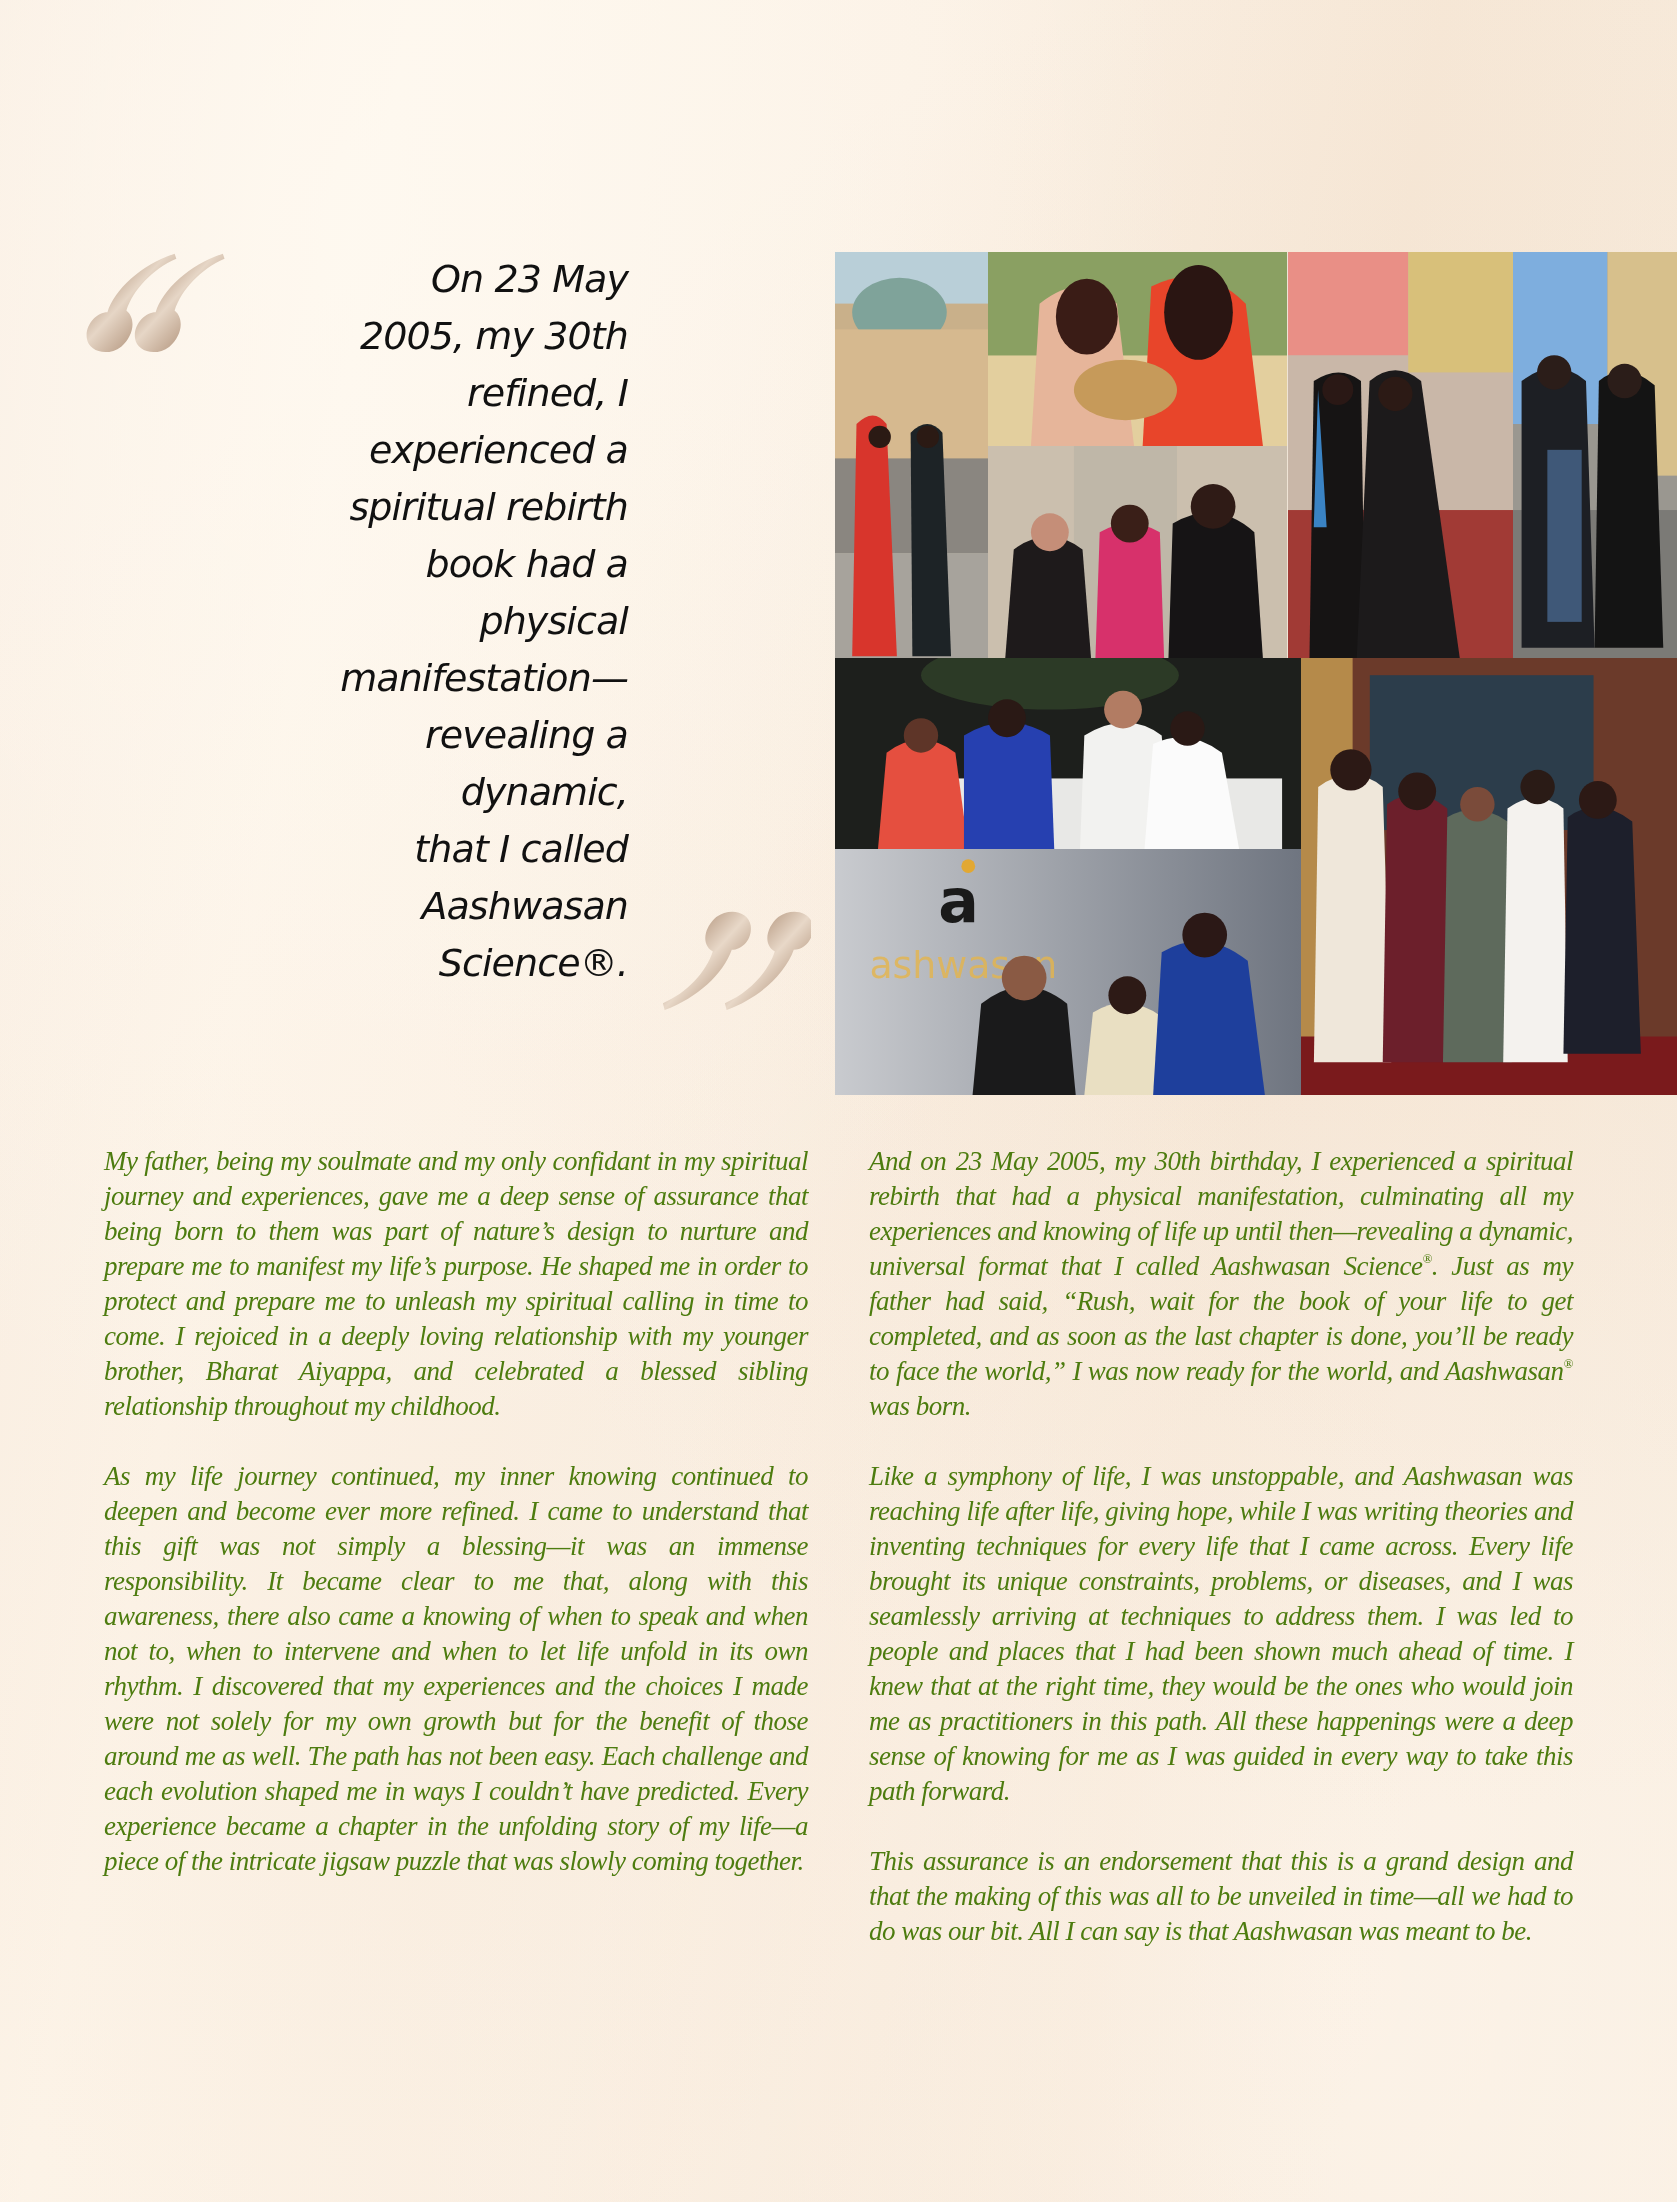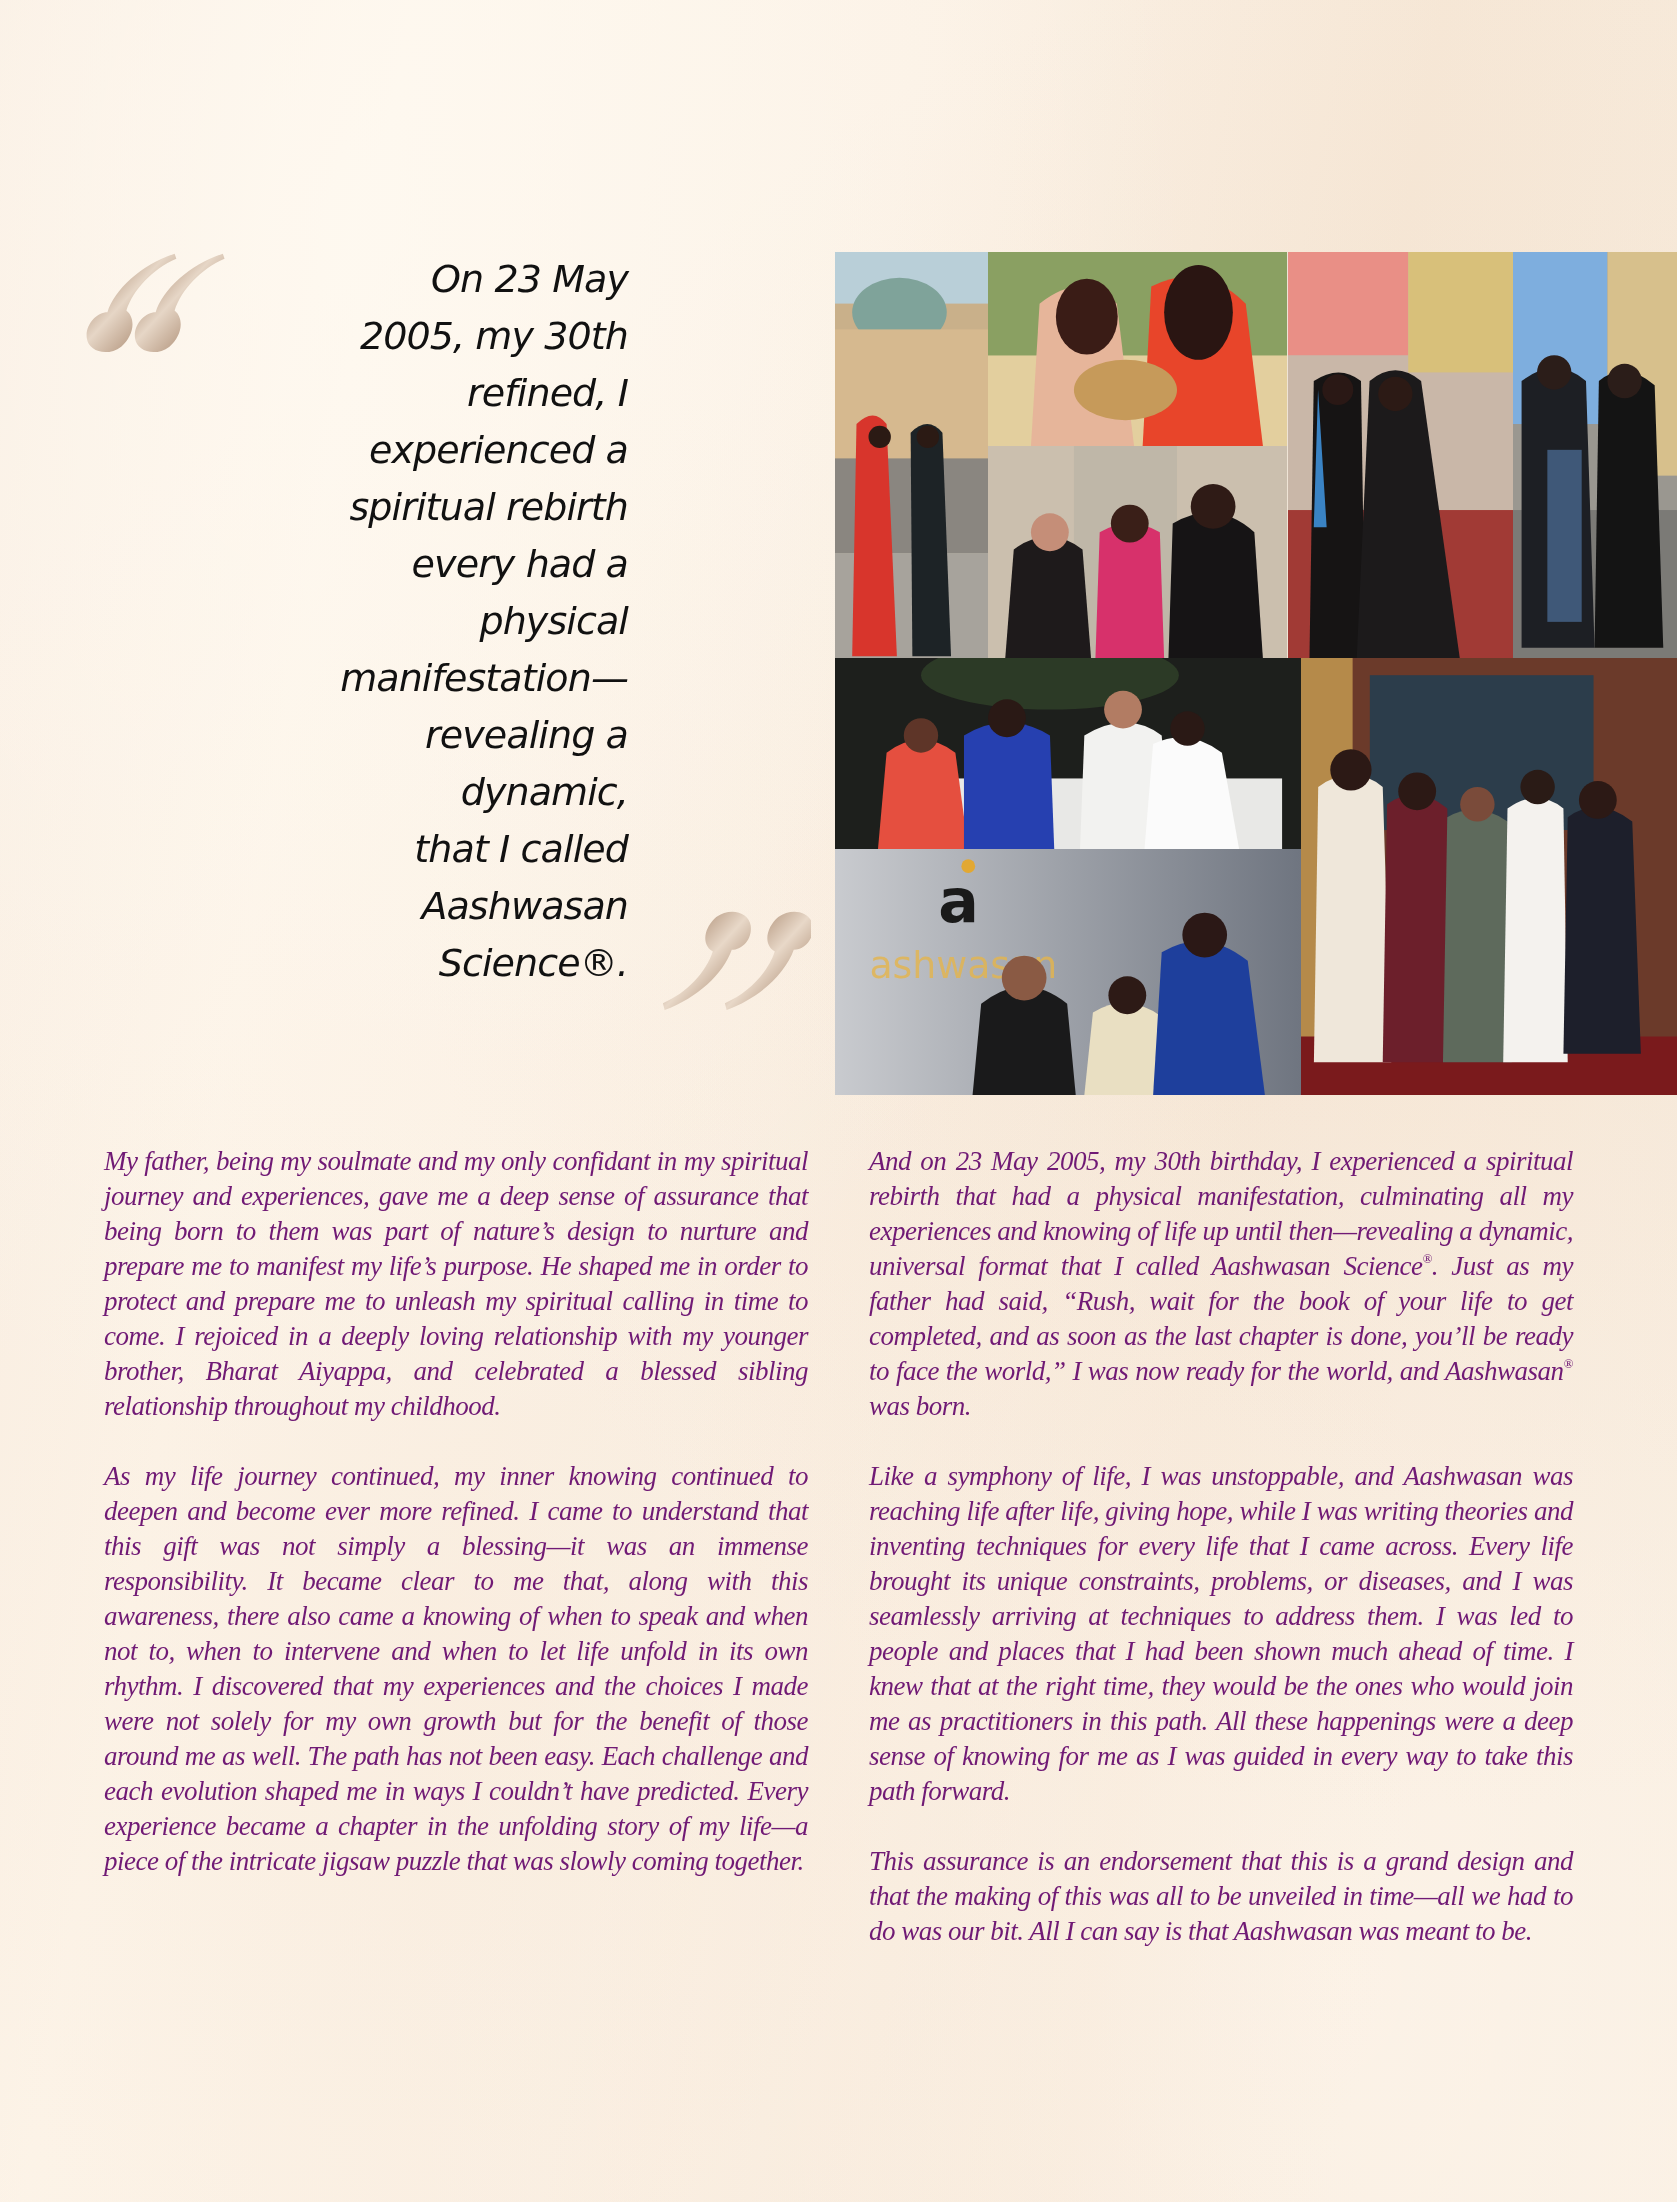--- a/index.html
+++ b/index.html
@@ -43,21 +43,21 @@
   .photo {
     position: absolute; overflow: hidden;
   }
   .photo svg { width: 100%; height: 100%; display: block; }
 
   
   .col {
     position: absolute; width: 704px;
     font-style: italic; font-size: 27px; line-height: 35px;
     text-align: justify; font-family: "Liberation Serif", serif;
-    color: #701a75;
+    color: #4d7c0f;
     letter-spacing: -0.5px;
   }
   .col.left { left: 104px; top: 1144px; }
   .col.right { left: 869px; top: 1144px; }
   .col p { margin: 0 0 35px 0; }
   sup.reg { font-size: 13px; vertical-align: 12px; line-height: 0; }
 </style>
 </head>
 <body>
 
@@ -76,21 +76,21 @@
     <path d="M186 10 C 148 22, 116 52, 108 78 C 96 78, 82 92, 84 108 C 86 124, 108 130, 124 118 C 138 106, 142 86, 130 76 C 138 52, 160 28, 188 16 Z" fill="url(#qg1)" transform="translate(-12,0)"></path>
   </svg>
 </div>
 
 <div class="pull-quote">
   <span>On 23 May</span>
   <span>2005, my 30th</span>
   <span>refined, I</span>
   <span>experienced a</span>
   <span>spiritual rebirth</span>
-  <span>every had a</span>
+  <span>book had a</span>
   <span>physical</span>
   <span>manifestation—</span>
   <span>revealing a</span>
   <span>dynamic,</span>
   <span>that I called</span>
   <span>Aashwasan</span>
   <span>Science®.</span>
 </div>
 
 <div class="quote-close">

